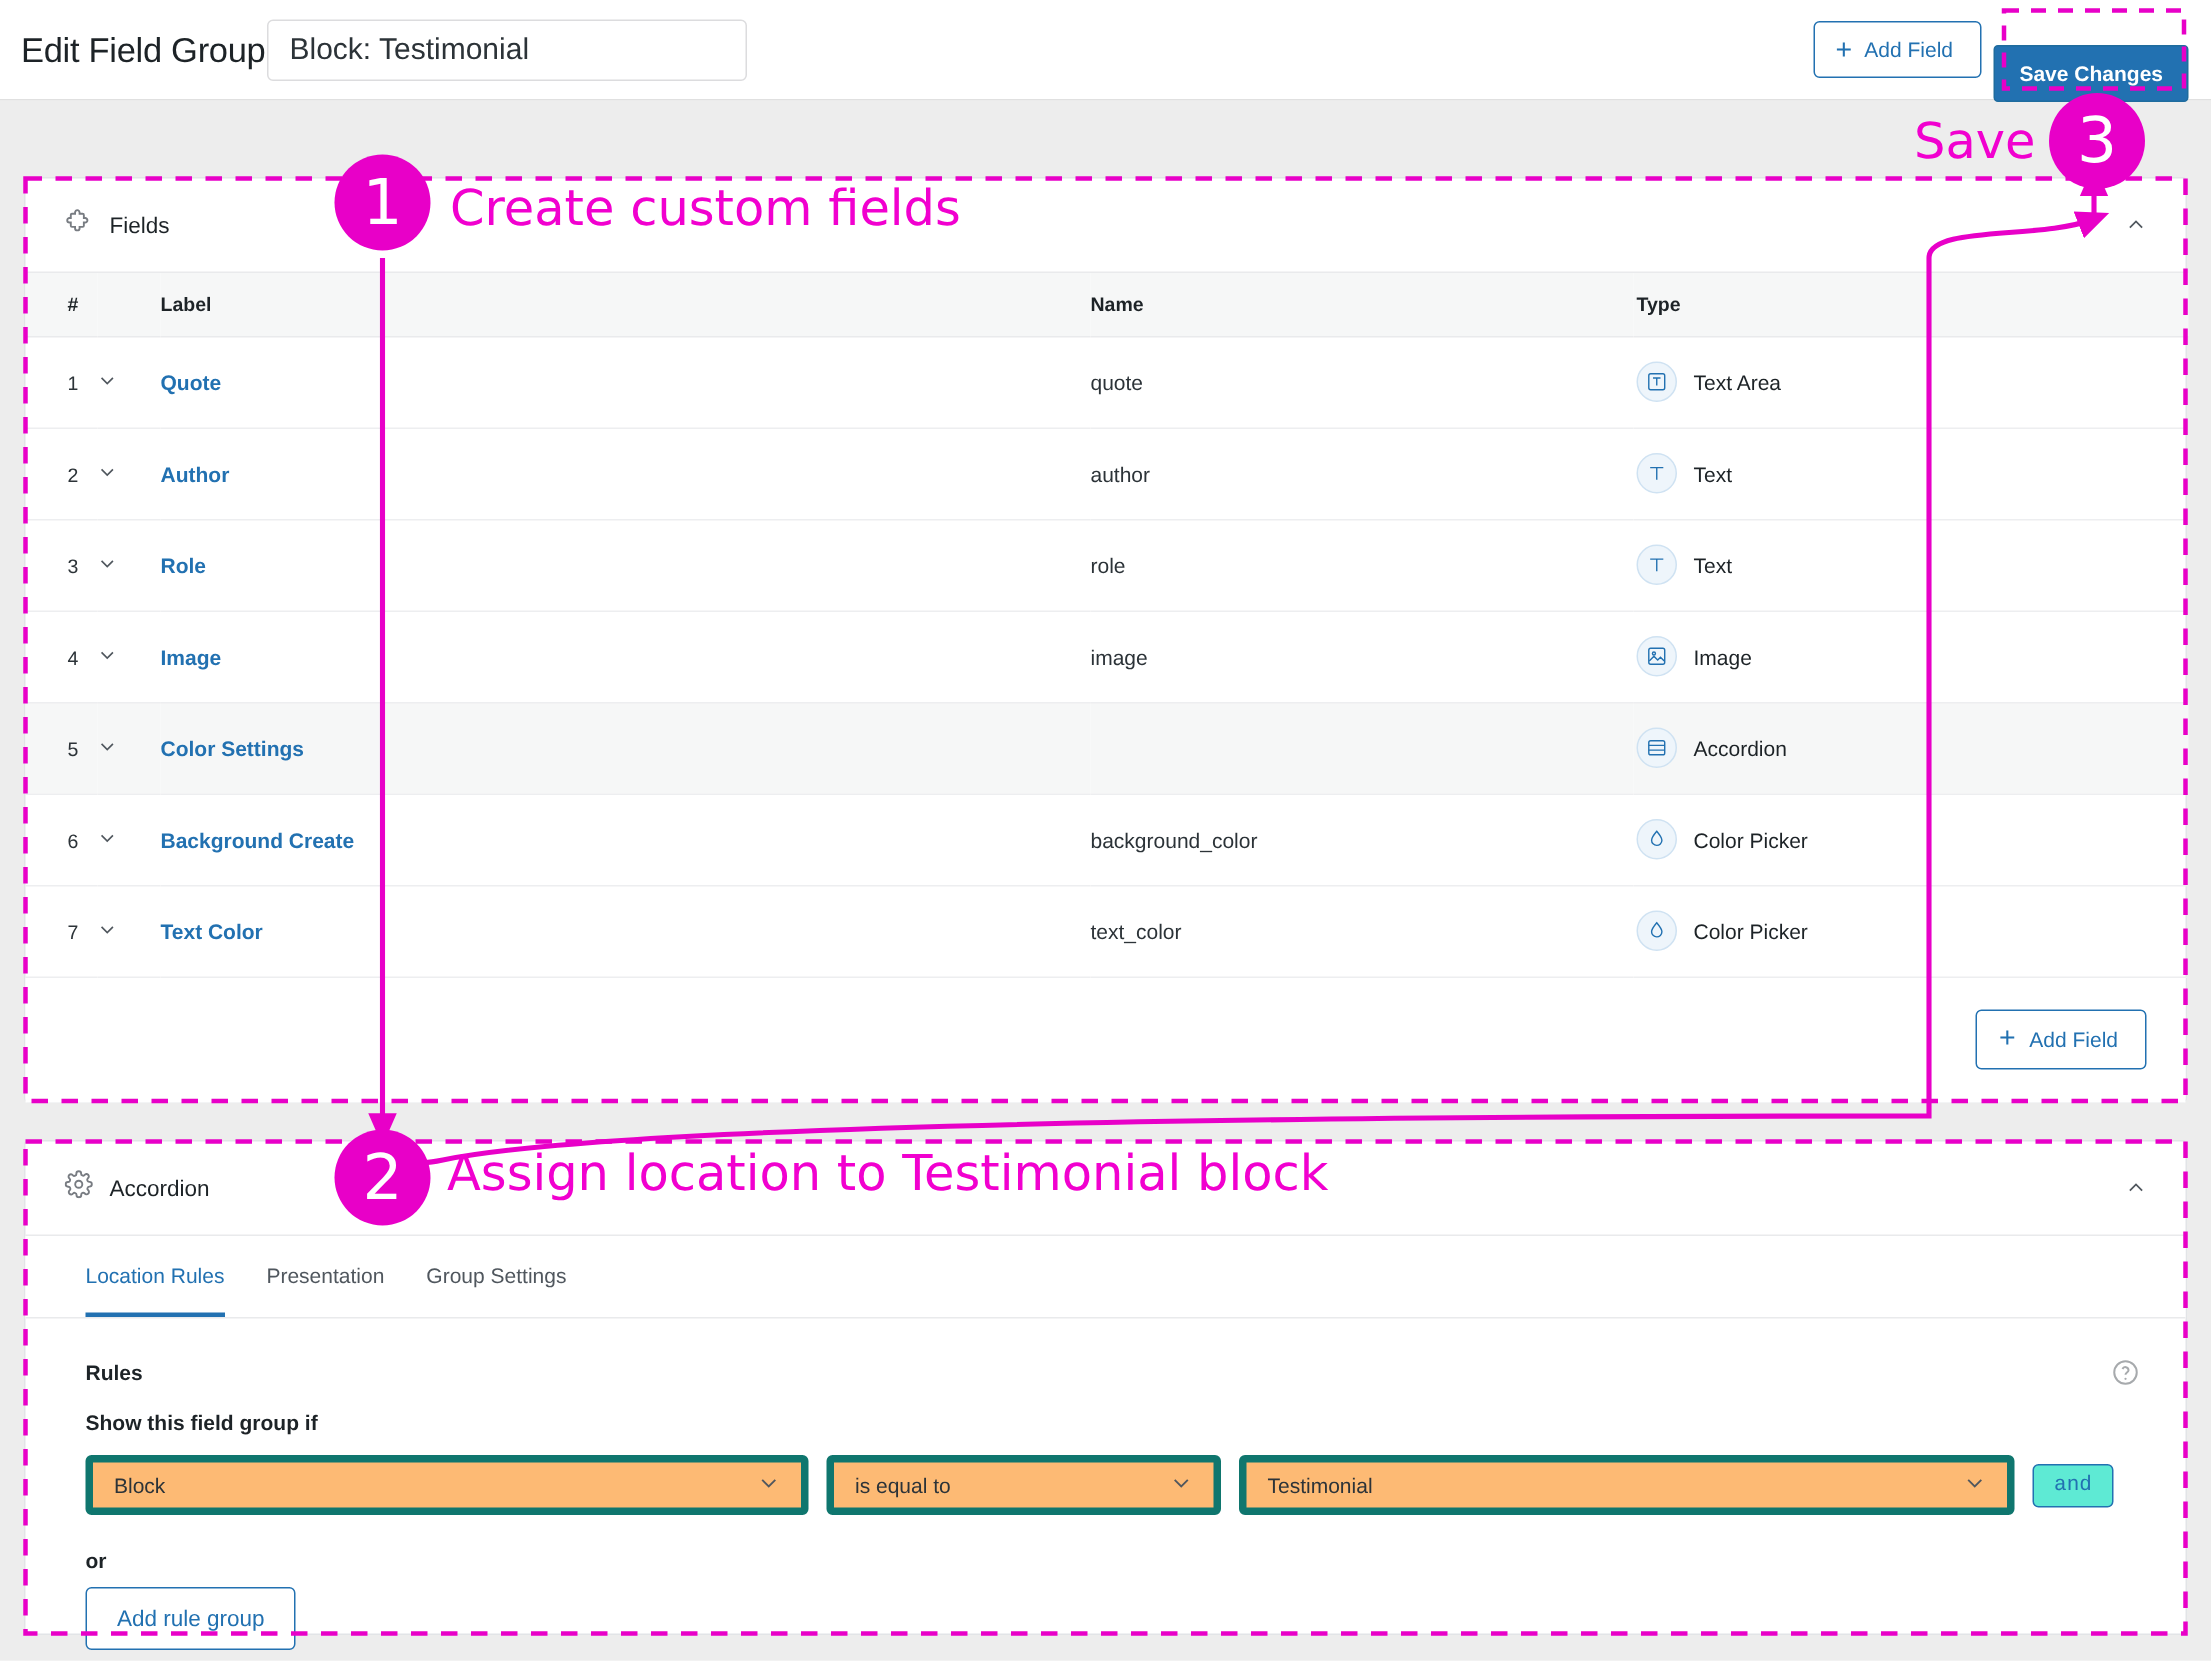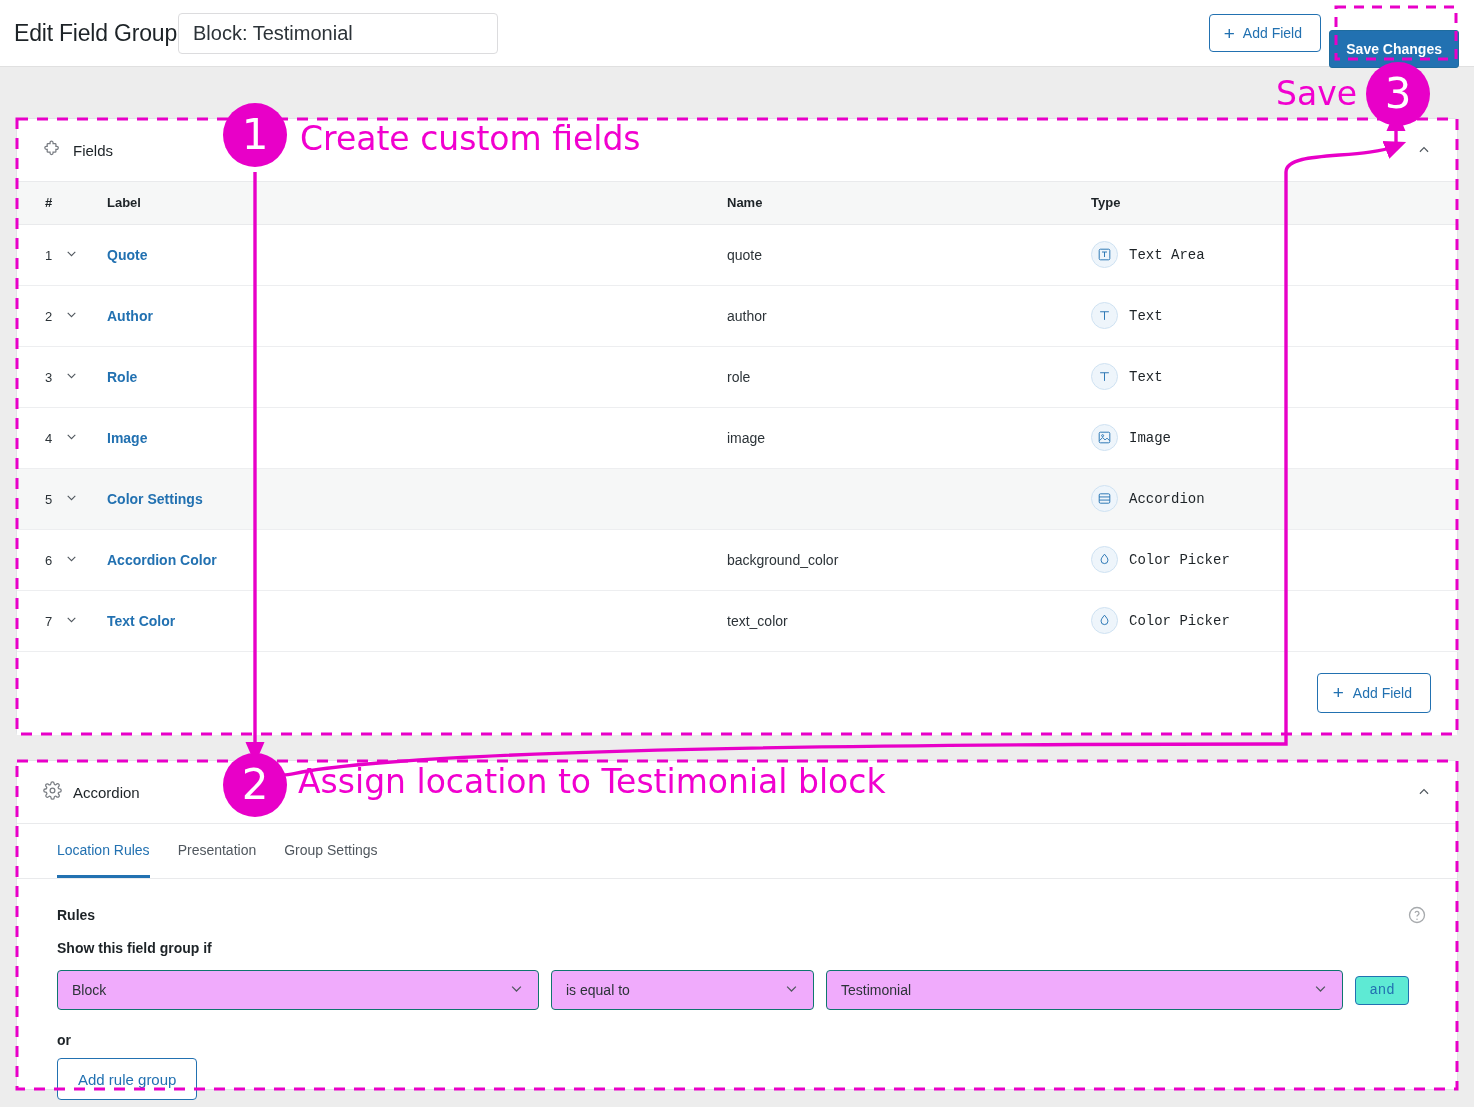--- a/index.html
+++ b/index.html
@@ -81,21 +81,21 @@
   .c-label { width: 620px; }
   .c-name  { width: 362px; }
   .c-type  { width: 370px; padding-left: 2px !important; }
   th.c-num { padding-left: 28px !important; }
   .row-num { color: #2c3338; font-size: 13px; }
   .fieldlink { color: #2271b1; font-weight: 700; font-size: 14px; cursor: pointer; }
   .chev-small { color: #50575e; display: inline-block; }
   .row-alt td { background: #f6f7f7; }
   .namecell { color: #2c3338; font-size: 14px; }
 
-  .typecell { display: flex; align-items: center; gap: 11px; font-family: Liberation Mono, monospace; }
+  .typecell { display: flex; align-items: center; gap: 11px; }
   .type-badge {
     width: 27px; height: 27px; border-radius: 50%;
     background: #eef5fb; border: 1px solid #cfe2f2;
     display: flex; align-items: center; justify-content: center;
     flex: 0 0 auto;
   }
   .type-label { font-size: 14px; color: #1d2327; }
 
   .table-footer {
     position: relative; height: 83px; background: #fff;
@@ -123,22 +123,22 @@
   .rules-body { position: relative; padding: 28px 40px 0 40px; }
   .rules-title { font-size: 14px; font-weight: 700; color: #1d2327; }
   .rules-sub   { font-size: 14px; font-weight: 700; color: #1d2327; margin-top: 17px; }
   .help-icon {
     position: absolute; right: 30px; top: 26px; width: 20px; height: 20px;
     cursor: pointer;
   }
 
   .rule-row { display: flex; align-items: center; gap: 12px; margin-top: 14px; }
   .select {
-    position: relative; height: 40px; border: 1px solid #0f766e;
-    border-radius: 4px; background: #f0abfc; display: flex; align-items: center;
+    position: relative; height: 40px; border: 5px solid #0f766e;
+    border-radius: 4px; background: #fdba74; display: flex; align-items: center;
     padding: 0 14px; font-size: 14px; color: #2c3338; cursor: pointer;
   }
   .select .chev { position: absolute; right: 14px; top: 50%; transform: translateY(-50%); }
   .sel-1 { width: 482px; }
   .sel-2 { width: 263px; }
   .sel-3 { width: 517px; }
   .btn-and {
     width: 54px; height: 29px; border: 1px solid #2271b1; border-radius: 4px;
     background: #5eead4; color: #2271b1; font-size: 14px; cursor: pointer;
     display: flex; align-items: center; justify-content: center;
@@ -304,21 +304,21 @@
                 </span>
                 <span class="type-label">Accordion</span>
               </span>
             </td>
           </tr>
           <tr>
             <td class="c-num"><span class="row-num">6</span></td>
             <td class="c-tog"><span class="chev-small"><svg width="13" height="13" viewBox="0 0 24 24" fill="none" stroke="#50575e" stroke-width="2">
                   <polyline points="5,9 12,16 19,9"></polyline>
                 </svg></span></td>
-            <td class="c-label"><span class="fieldlink">Accordion Color</span></td>
+            <td class="c-label"><span class="fieldlink">Background Create</span></td>
             <td class="c-name"><span class="namecell">background_color</span></td>
             <td class="c-type">
               <span class="typecell">
                 <span class="type-badge">
                   <svg width="15" height="15" viewBox="0 0 24 24" fill="none" stroke="#2271b1" stroke-width="1.5">
                     <path d="M12 3.5c3.5 4.2 5.5 7 5.5 9.6A5.5 5.5 0 016.5 13c0-2.6 2-5.4 5.5-9.5z"></path>
                   </svg>
                 </span>
                 <span class="type-label">Color Picker</span>
               </span>

